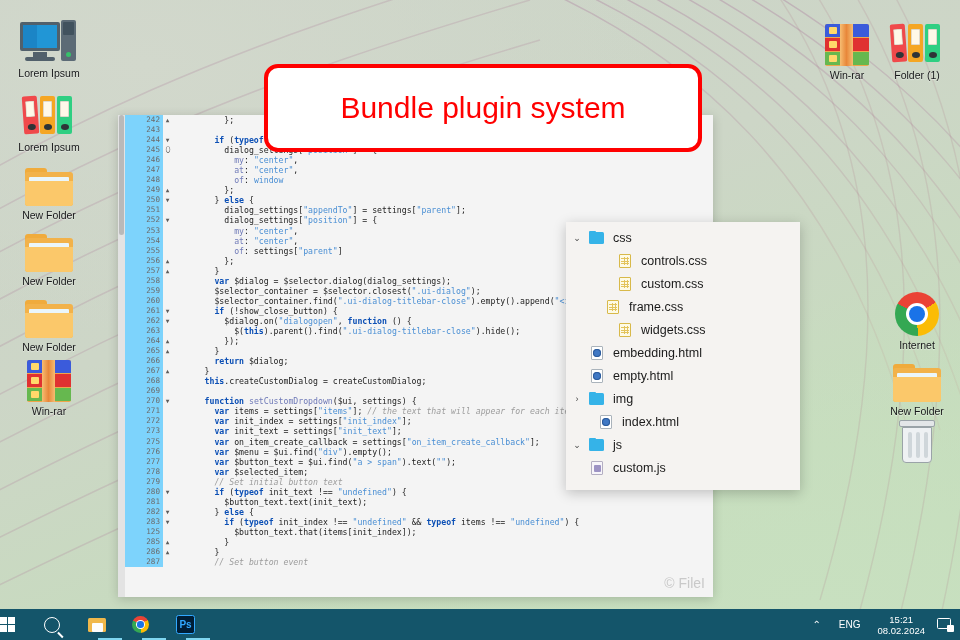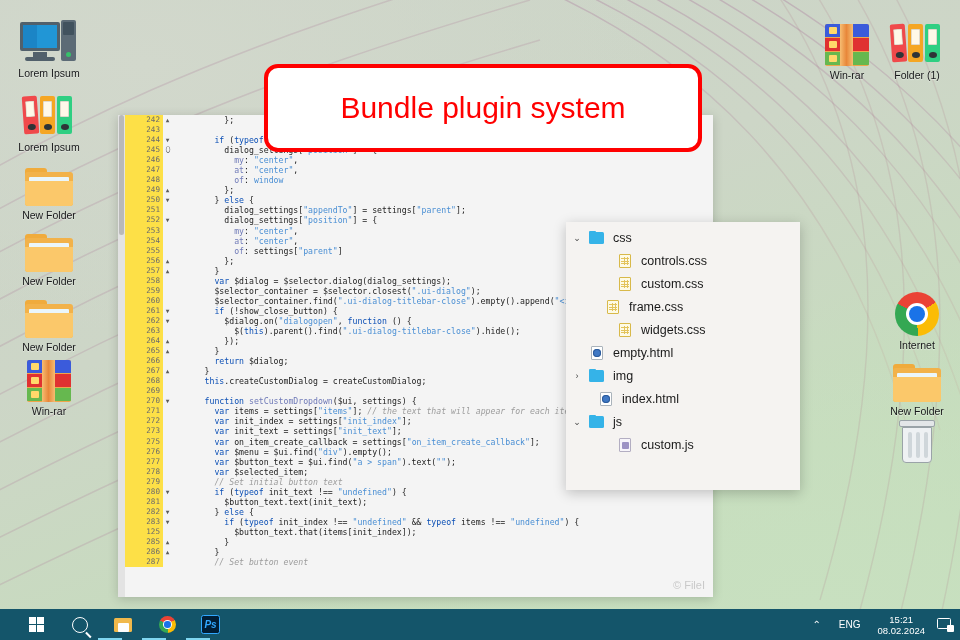--- a/index.html
+++ b/index.html
@@ -75,30 +75,30 @@
     position:absolute;left:118px;top:115px;width:595px;height:482px;
     background:#f4f4f4;box-shadow:0 2px 10px rgba(0,0,0,.18);
     overflow:hidden;
   }
   #code-scroll-strip{position:absolute;left:0;top:0;width:7px;height:100%;background:#e3e3e3;}
   #code-scroll-strip b{position:absolute;left:1px;top:0;width:5px;height:120px;background:#b9b9b9;border-radius:3px;display:block;}
   .code-body{position:absolute;left:7px;top:0;right:0;bottom:0;
     font-family:"DejaVu Sans Mono", monospace;font-size:8.2px;line-height:10.05px;}
   .cl{display:flex;white-space:pre;height:10.05px;}
   .gut{width:38px;flex:0 0 38px;text-align:right;padding-right:3px;color:#6b6b6b;
-        font-size:7.6px;background:#fde047;box-sizing:border-box;position:relative;}
+        font-size:7.6px;background:#7dd3fc;box-sizing:border-box;position:relative;}
   .mk{position:absolute;right:-9px;top:0px;font-size:6px;color:#5c5c5c;width:9px;text-align:center;}
   .mkb{position:absolute;right:-10px;top:0px;font-size:8px;color:#3c3c3c;width:10px;text-align:center;line-height:10px;}
   .src{padding-left:12px;color:#222;}
-  .k{color:#0b4fb5;}   
+  .k{color:#0b4fb5;font-weight:bold;}   
   .s{color:#4a8fd4;}   
   .f{color:#6f7ab8;}   
   .c{color:#9c9c9c;font-style:italic;} 
   .p{color:#222;}
-  .watermark{position:absolute;right:8px;bottom:6px;font-size:11px;color:#c9c9c9;
+  .watermark{position:absolute;right:8px;bottom:6px;font-size:14px;color:#c9c9c9;
     font-family:"Liberation Sans",sans-serif;white-space:nowrap;}
 
   
   #callout{
     position:absolute;left:264px;top:64px;width:430px;height:80px;
     background:#fff;border:4px solid #ff0000;border-radius:14px;
     display:flex;align-items:center;justify-content:center;
   }
   #callout span{color:#ff0000;font-size:30px;font-family:"Liberation Sans",sans-serif;}
 
@@ -131,21 +131,21 @@
   .ti.js:before{content:"";position:absolute;left:3px;top:1px;width:12px;height:14px;background:#f7f5fa;border:1px solid #b3aec2;box-sizing:border-box;border-radius:1px;}
   .ti.js:after{content:"";position:absolute;left:5.5px;top:5px;width:7px;height:7px;background:#9d93c4;border-radius:1px;}
   .tl{white-space:nowrap;}
 
   
   #taskbar{
     position:absolute;left:0;bottom:0;width:960px;height:31px;
     background:#14556a;display:flex;align-items:center;
   }
   .tb-left{display:flex;align-items:center;}
-  .tb-btn{width:44px;height:31px;display:flex;align-items:center;justify-content:flex-end;cursor:default;position:relative;font-style:italic;}
+  .tb-btn{width:44px;height:31px;display:flex;align-items:center;justify-content:flex-start;cursor:default;position:relative;}
   .tb-btn.active:after{content:"";position:absolute;left:10px;bottom:0;width:24px;height:2.5px;background:#7fd6f0;}
   .win-logo{width:15px;height:15px;display:grid;grid-template-columns:1fr 1fr;grid-template-rows:1fr 1fr;gap:1.6px;}
   .win-logo i{background:#fff;display:block;}
   .mag{width:14px;height:14px;border:1.7px solid #fff;border-radius:50%;position:relative;}
   .mag:after{content:"";position:absolute;right:-5px;bottom:-4px;width:7px;height:1.7px;background:#fff;transform:rotate(45deg);}
   .fe{width:18px;height:14px;position:relative;}
   .fe:before{content:"";position:absolute;left:0;top:0;width:18px;height:14px;background:#f0b84b;border-radius:1.5px;}
   .fe:after{content:"";position:absolute;left:3.5px;top:5px;width:11px;height:9px;background:#fdfdfd;border-radius:1px;}
   .ch{width:17px;height:17px;border-radius:50%;overflow:hidden;position:relative;
     background:conic-gradient(from -62deg,#ea4335 0deg 120deg,#fbbc05 120deg 240deg,#34a853 240deg 360deg);}
@@ -430,38 +430,43 @@
           <div class="tl">frame.css</div>
         </div>
         <div class="tr" style="padding-left: 28px;">
           <div class="chev"></div>
           <div class="ti css"></div>
           <div class="tl">widgets.css</div>
         </div>
         <div class="tr" style="padding-left: 0px;">
           <div class="chev"></div>
           <div class="ti html"></div>
+          <div class="tl">embedding.html</div>
+        </div>
+        <div class="tr" style="padding-left: 0px;">
+          <div class="chev"></div>
+          <div class="ti html"></div>
           <div class="tl">empty.html</div>
         </div>
         <div class="tr" style="padding-left: 0px;">
           <div class="chev">›</div>
           <div class="ti fold"></div>
           <div class="tl">img</div>
         </div>
         <div class="tr" style="padding-left: 9px;">
           <div class="chev"></div>
           <div class="ti html"></div>
           <div class="tl">index.html</div>
         </div>
         <div class="tr" style="padding-left: 0px;">
           <div class="chev">⌄</div>
           <div class="ti fold"></div>
           <div class="tl">js</div>
         </div>
-        <div class="tr" style="padding-left: 28px;">
+        <div class="tr" style="">
           <div class="chev"></div>
           <div class="ti js"></div>
           <div class="tl">custom.js</div>
         </div>
       </div>
   </div>
 
   <div id="taskbar">
     <div class="tb-left">
       <div class="tb-btn">

